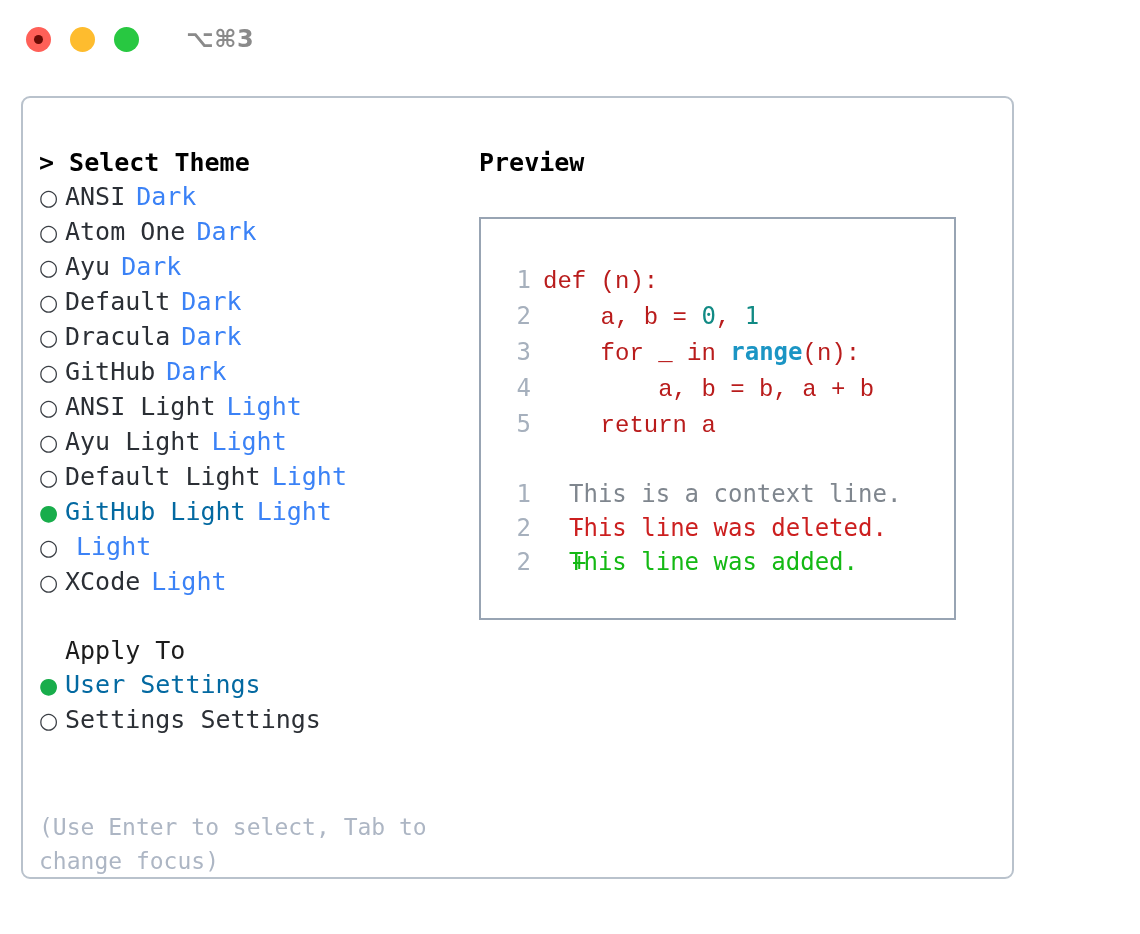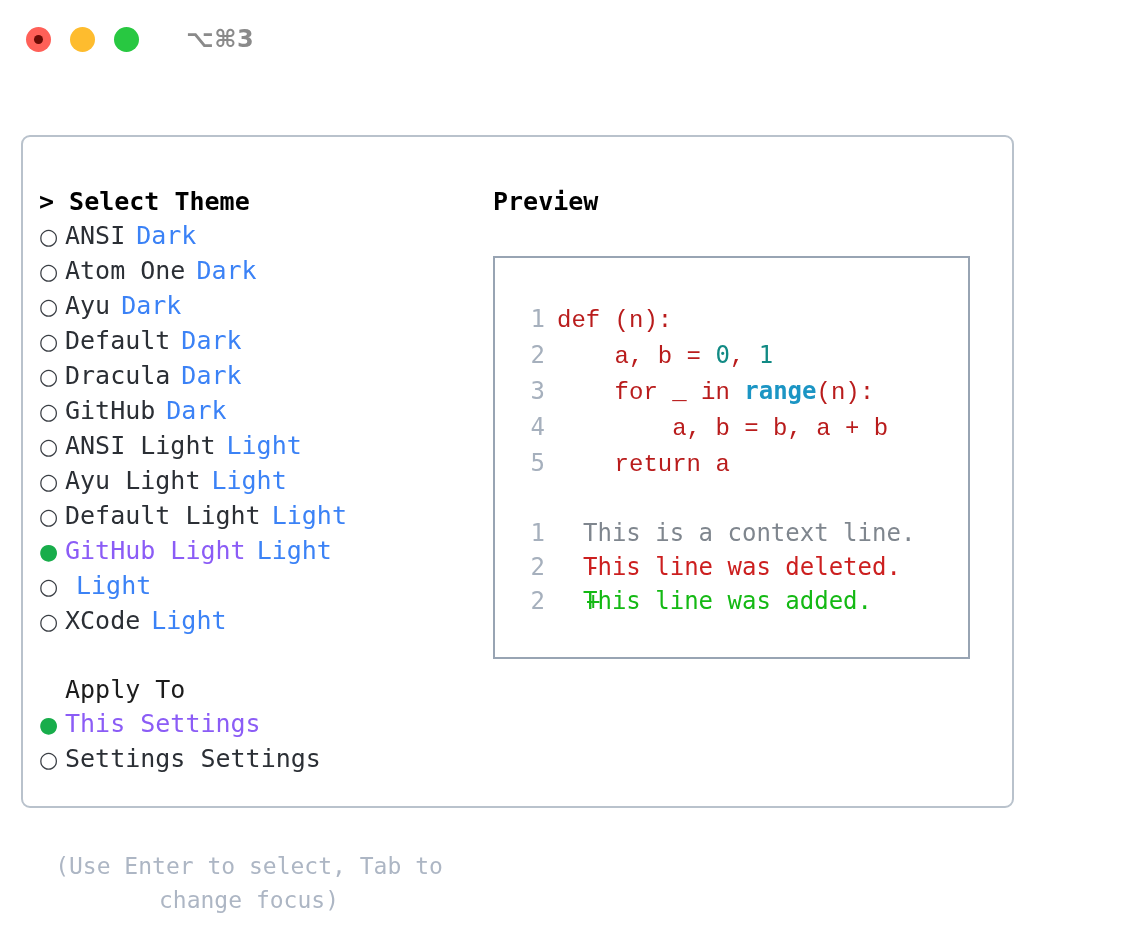--- a/index.html
+++ b/index.html
@@ -62,26 +62,25 @@
     letter-spacing: 0.5px;
     font-family: "DejaVu Sans", "Liberation Sans", sans-serif;
   }
 
   
   .panel {
     position: absolute;
     left: 21px;
     top: 96px;
     width: 993px;
-    height: 673px;
+    height: 783px;
     border: 2px solid #b9c2cc;
     border-radius: 9px;
     box-sizing: border-box;
     background: #ffffff;
-    margin-top: 39px;
   }
 
   .panel-inner {
     position: relative;
     width: 100%;
     height: 100%;
   }
 
   
   .left-col {
@@ -114,43 +113,42 @@
   }
   .bullet {
     width: 26px;
     flex: none;
     color: #3b3f45;
     font-size: 22px;
     font-family: "DejaVu Sans", "Liberation Sans", sans-serif;
   }
   .bullet.on { color: #18ad4b; }
   .opt-label { color: #2b2f35; }
-  .opt-row.selected .opt-label { color: #8b5cf6; }
+  .opt-row.selected .opt-label { color: #0369a1; }
   .opt-variant {
     color: #3b82f6;
     margin-left: 11px;
   }
 
   .spacer-block { height: 34px; }
 
   .hint {
     position: absolute;
     left: 16px;
     top: 712px;
     width: 420px;
     font-size: 23px;
     line-height: 34px;
     color: #adb6c4;
-    text-align: center;
   }
 
   
   .right-col {
     position: absolute;
-    left: 470px;
+    left: 456px;
     top: 48px;
     width: 490px;
   }
   .preview-head {
     font-size: 25px;
     line-height: 34px;
     color: #000000;
     font-weight: bold;
     margin-bottom: 37px;
   }
@@ -222,21 +220,21 @@
             <div class="opt-row"><span class="bullet">○</span><span class="opt-label">Default Light</span><span class="opt-variant">Light</span></div>
             <div class="opt-row selected"><span class="bullet on">●</span><span class="opt-label">GitHub Light</span><span class="opt-variant">Light</span></div>
             <div class="opt-row"><span class="bullet">○</span><span class="opt-variant">Light</span></div>
             <div class="opt-row"><span class="bullet">○</span><span class="opt-label">XCode</span><span class="opt-variant">Light</span></div>
           </div>
 
         <div class="spacer-block"></div>
 
         <div class="section-head plain" style="padding-left:26px;">Apply To</div>
         <div id="apply-list">
-            <div class="opt-row selected"><span class="bullet on">●</span><span class="opt-label">This Settings</span></div>
+            <div class="opt-row selected"><span class="bullet on">●</span><span class="opt-label">User Settings</span></div>
             <div class="opt-row"><span class="bullet">○</span><span class="opt-label">Settings Settings</span></div>
           </div>
       </div>
 
       <div class="hint">(Use Enter to select, Tab to change focus)</div>
 
       <div class="right-col">
         <div class="preview-head">Preview</div>
         <div class="preview-box">
           <div id="code-block">

